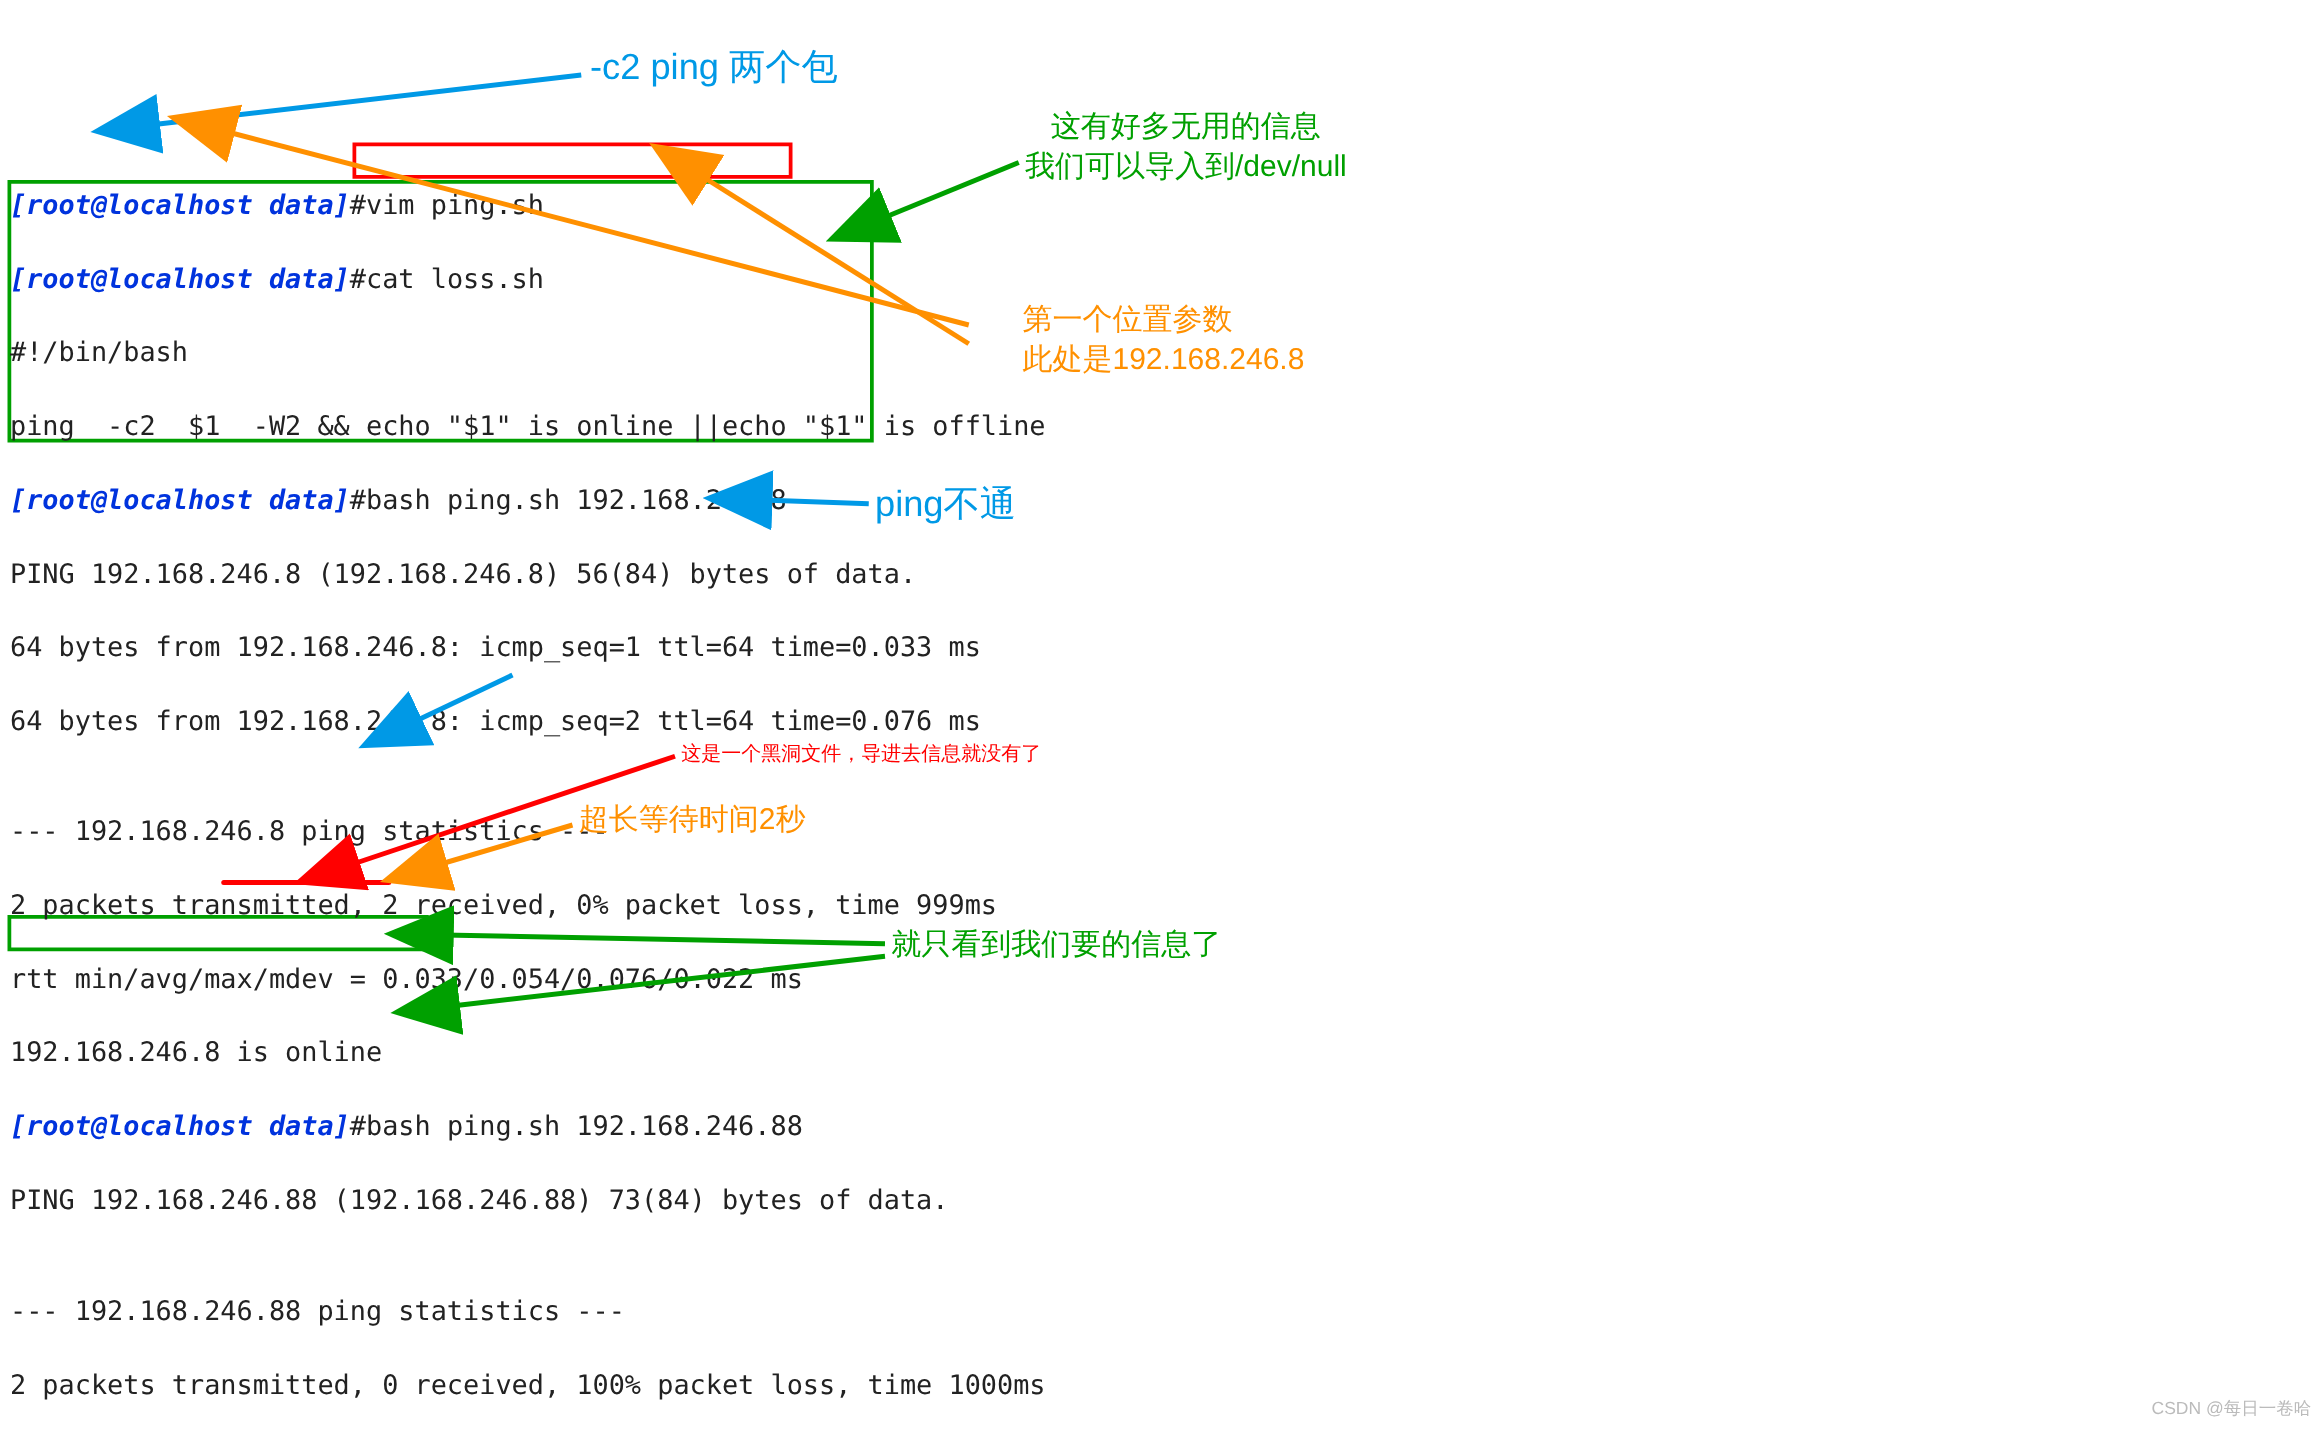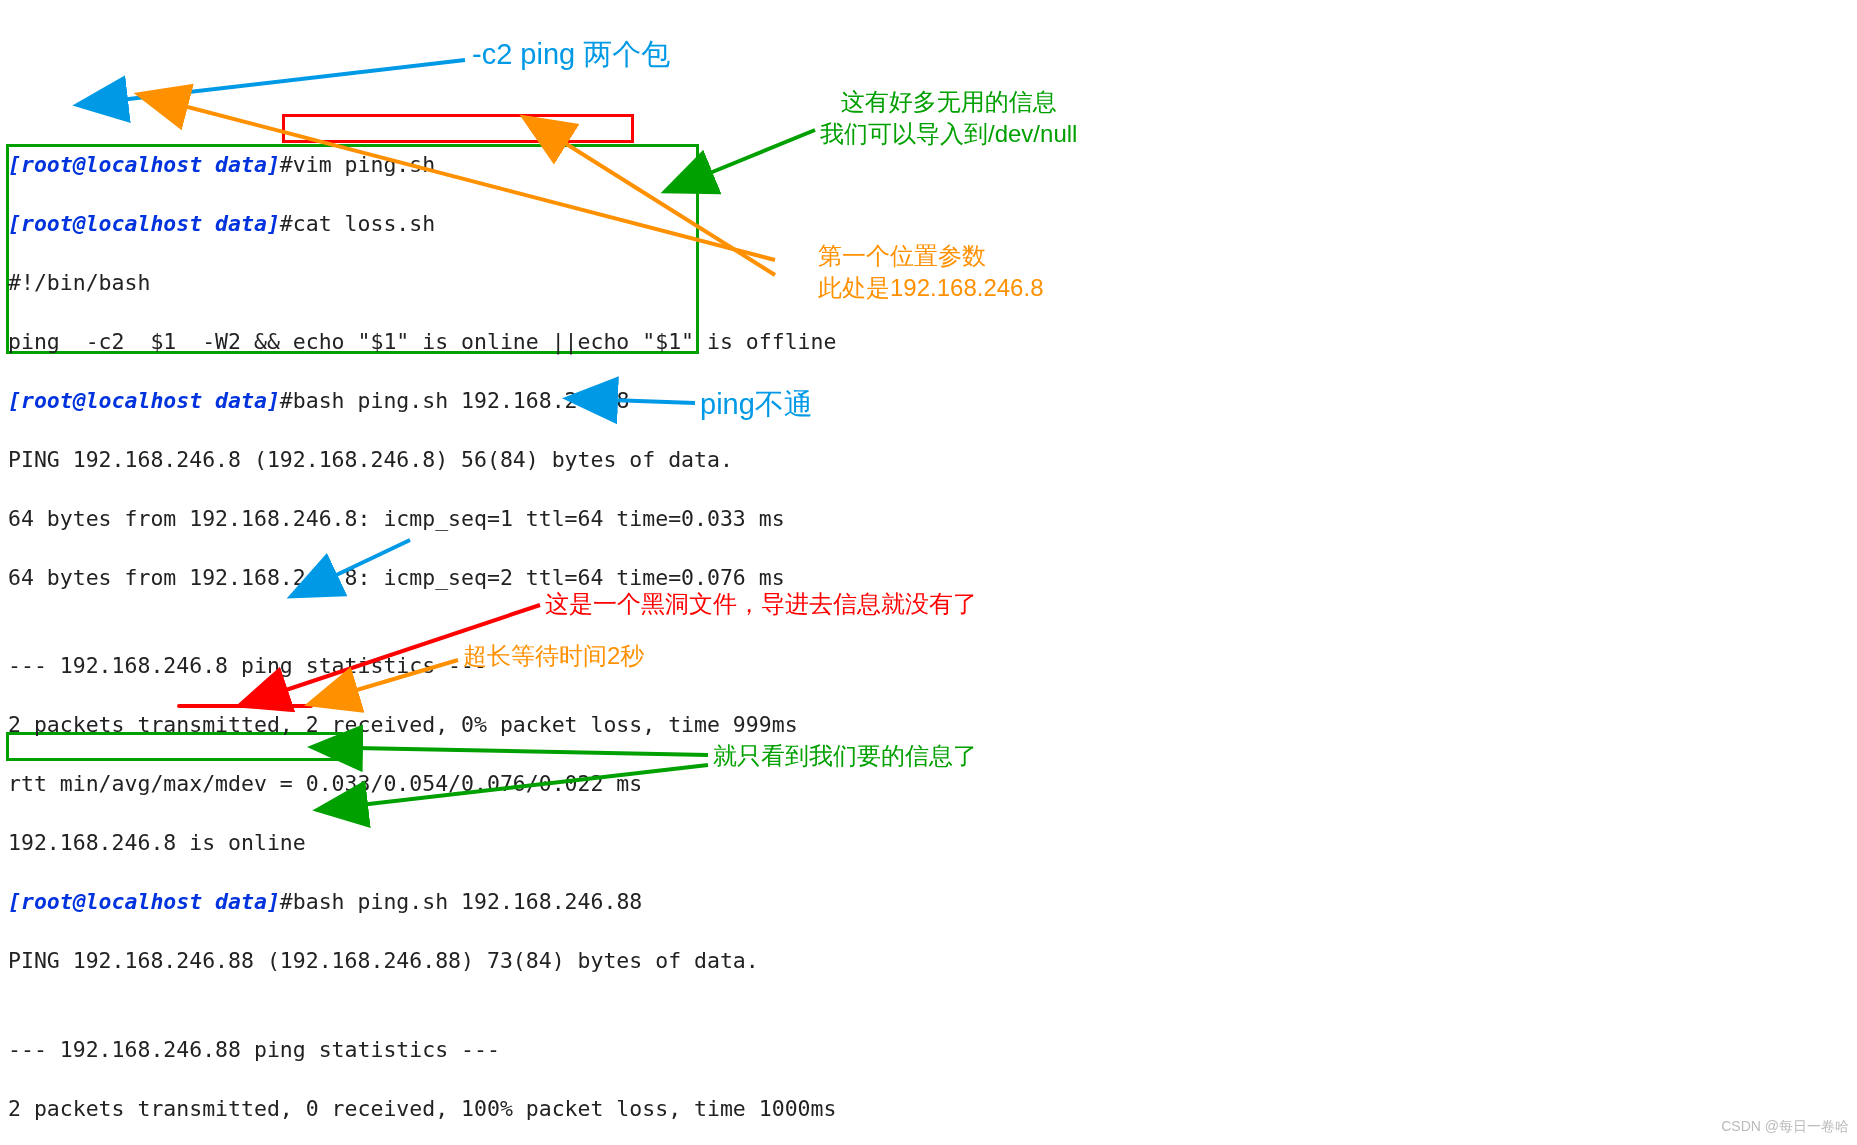--- a/index.html
+++ b/index.html
@@ -16,21 +16,21 @@
       overflow: hidden;
     }
     .line { position: relative; z-index: 5; }
     .prompt { color: #0033dd; font-weight: bold; font-style: italic; }
     .hash { color: #222; }
     .cmd { color: #222; }
     .out { color: #222; margin-top: 36px; }
     .blue-ann { color: #0099e6; font-family: 'Microsoft YaHei', sans-serif; font-size: 29px; position: absolute; z-index: 10; }
     .green-ann { color: #00a000; font-family: 'Microsoft YaHei', sans-serif; font-size: 24px; position: absolute; z-index: 10; line-height: 32px; text-align: center; }
     .orange-ann { color: #ff9000; font-family: 'Microsoft YaHei', sans-serif; font-size: 24px; position: absolute; z-index: 10; line-height: 32px; }
-    .red-ann { color: #ff0000; font-family: 'Microsoft YaHei', sans-serif; font-size: 24px; position: absolute; z-index: 10; }
+    .red-ann { color: #ff0000; font-family: 'Microsoft YaHei', sans-serif; font-size: 16px; position: absolute; z-index: 10; }
     .watermark { position: absolute; bottom: 4px; right: 8px; color: #bbb; font-family: sans-serif; font-size: 14px; z-index: 20; margin-top: 24px; }
     .box-red { position: absolute; border: 3px solid #ff0000; z-index: 3; }
     .box-green { position: absolute; border: 3px solid #00a000; z-index: 3; }
     .underline-red { position: absolute; height: 4px; background: #ff0000; z-index: 3; border-radius: 2px; }
     svg.overlay { position: absolute; top: 0; left: 0; width: 1857px; height: 1145px; pointer-events: none; z-index: 8; }
   </style>
 </head>
 <body>
 
 

